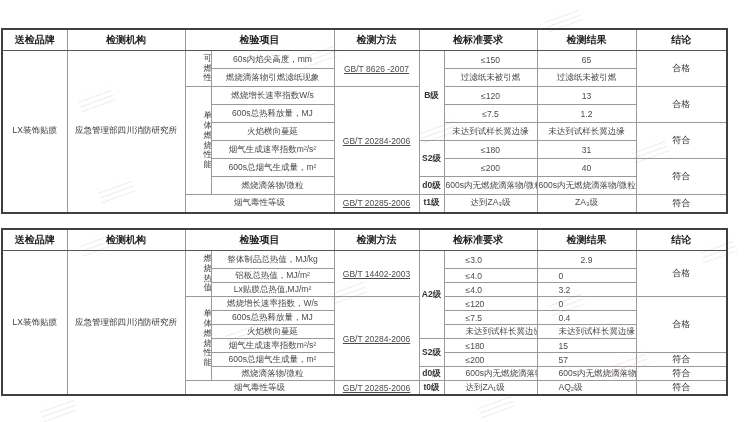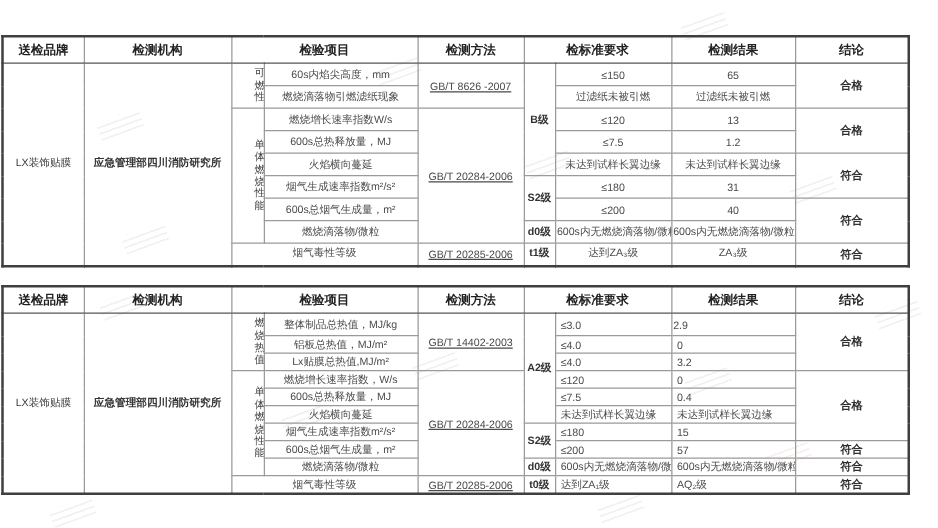--- a/index.html
+++ b/index.html
@@ -17,27 +17,27 @@
     font-size:8.5px;color:#4a4a4a;white-space:nowrap;overflow:hidden;
   }
   .report th{
     font-size:10px;font-weight:bold;color:#222;height:20px;
     border-bottom:1.5px solid #555;
   }
   #t1 tr{height:18px;}
   #t2 tr{height:14px;}
   #t2 tr.tall{height:18px;}
   td.cat{white-space:pre-line;color:#3c3c3c;line-height:1.15;padding-left:18px;}
-  td.agency{font-weight:bold;color:#333;}
+  td.agency{font-weight:normal;color:#333;}
   td.brand{color:#3c3c3c;}
   td.grade{font-weight:bold;color:#333;}
-  td.concl{font-weight:bold;color:#2f2f2f;font-size:9px;margin-top:20px;}
+  td.concl{font-weight:normal;color:#2f2f2f;font-size:9px;margin-top:20px;}
   td.method{font-size:8.5px;text-decoration:underline;}
-  .t2 td.req,.t2 td.res{text-align:left;padding-left:4px;}
-  .t2 td.c{padding-left:1px;}
+  .t2 td.req,.t2 td.res{text-align:left;padding-left:21px;}
+  .t2 td.c{text-align:center;padding-left:1px;}
   
   .wm{
     position:absolute;width:36px;height:15px;opacity:.5;pointer-events:none;
     transform:rotate(-20deg);
     background:repeating-linear-gradient(0deg, rgba(125,125,125,.20) 0 1.5px, transparent 1.5px 5px);
   }
   .wm.pink{background:repeating-linear-gradient(0deg, rgba(225,140,140,.28) 0 1.5px, transparent 1.5px 5px);}
 </style>
 </head>
 <body>

